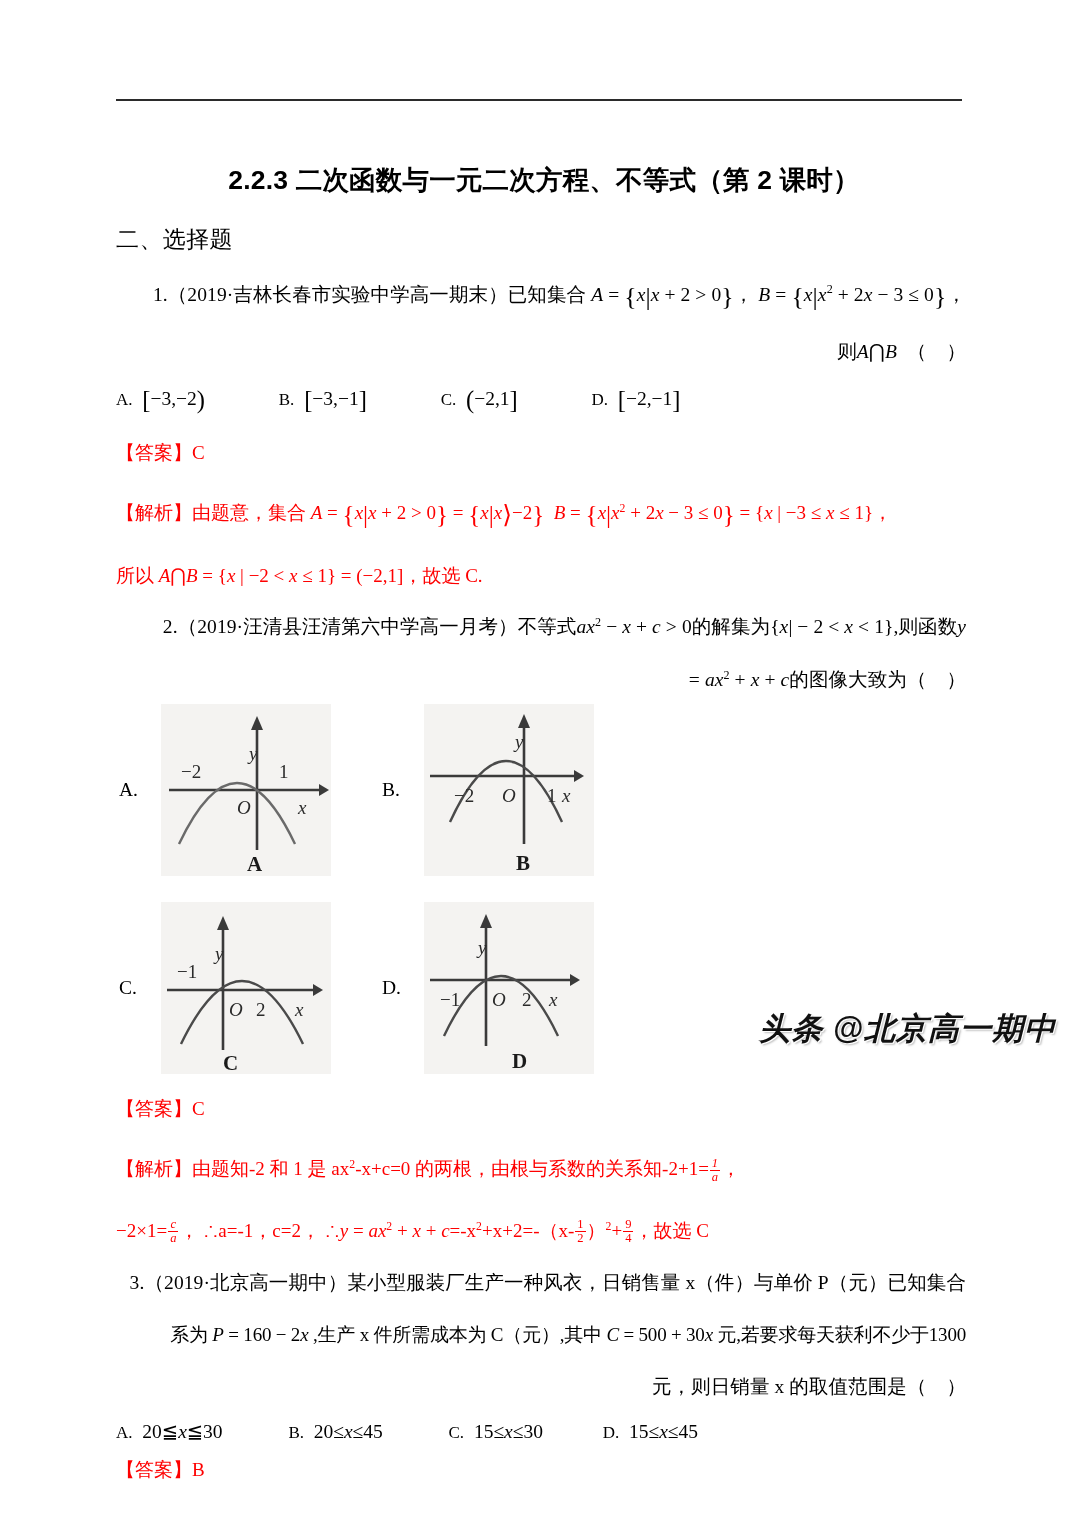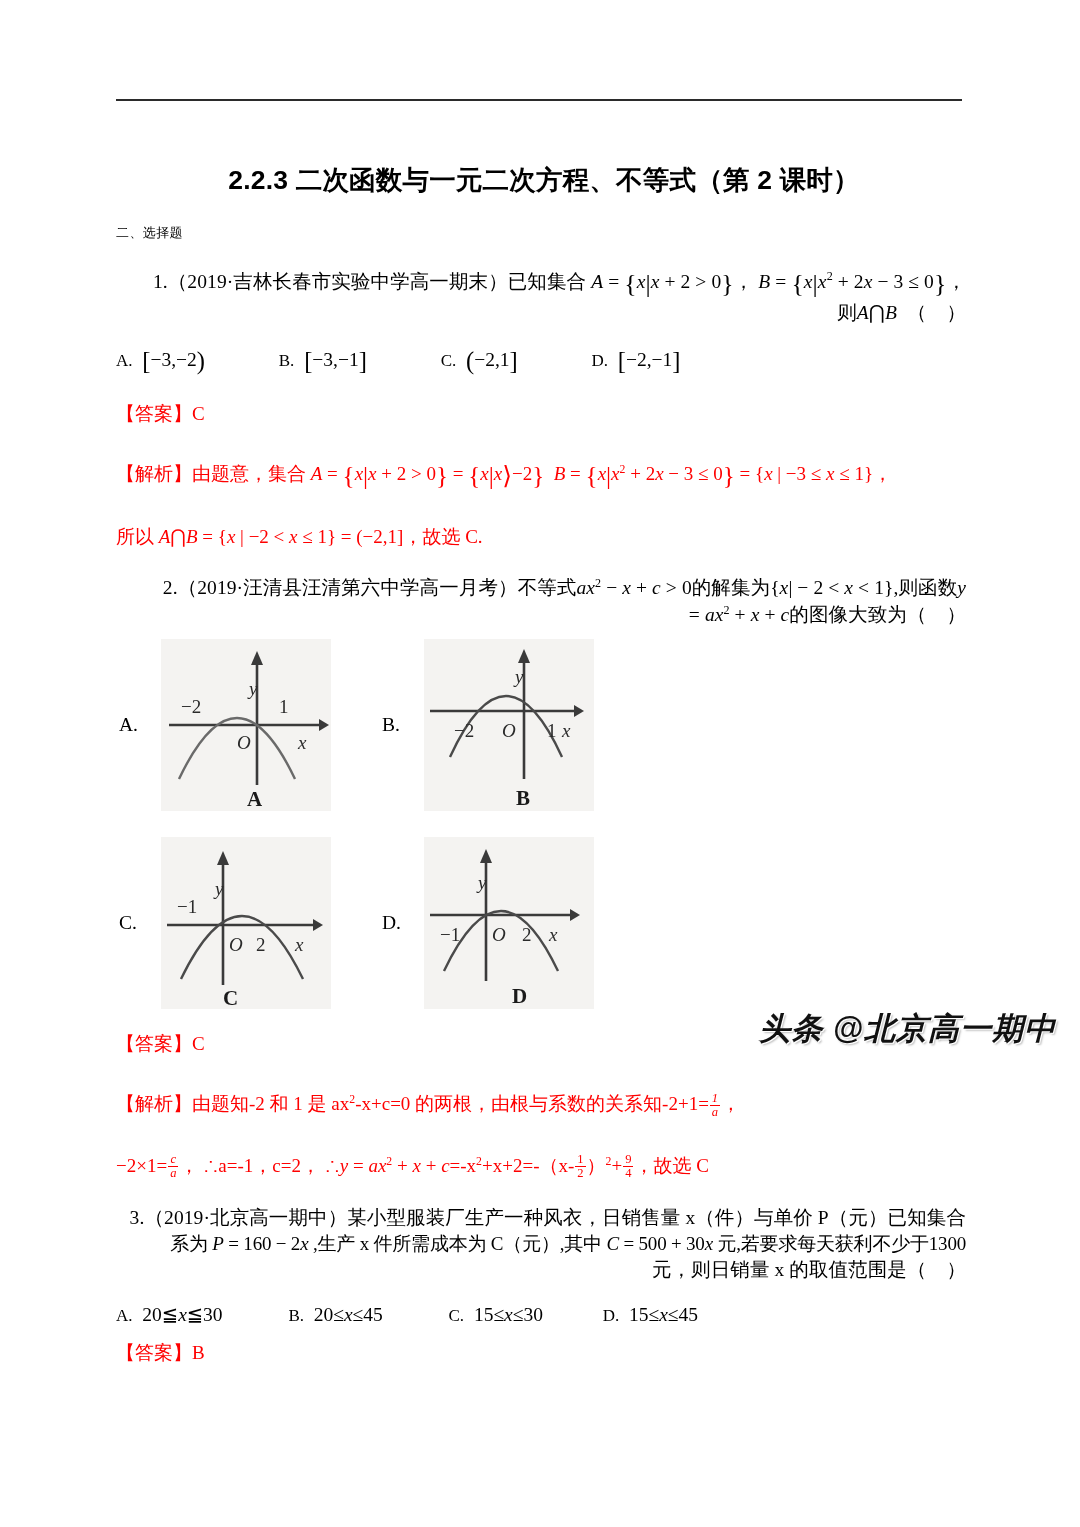--- a/index.html
+++ b/index.html
@@ -40,33 +40,33 @@
     font-family: "Liberation Sans", "DejaVu Sans", sans-serif;
     font-weight: bold;
     font-size: 26.5px;
     letter-spacing: 0.2px;
     text-align: center;
     margin: 0 0 0 6px;
     padding: 12px 0 0 0;
     white-space: nowrap;
   }
   .section-label {
-    font-size: 13px;
+    font-size: 23px;
     margin-top: 26px;
     letter-spacing: 0.4px;
   }
   .qline {
     font-size: 19.5px;
     line-height: 1.05;
     margin-top: 28px;
     white-space: nowrap;
     letter-spacing: 0.1px;
     text-align: right;
   }
-  .qline.cont { margin-top: 6px; }
+  .qline.cont { margin-top: 32px; }
   .opts {
     font-size: 19.5px;
     margin-top: 24px;
     white-space: nowrap;
   }
   .opts .optlabel {
     font-size: 17px;
     font-family: "Liberation Serif", serif;
   }
   .red { color: #fe0000; }

